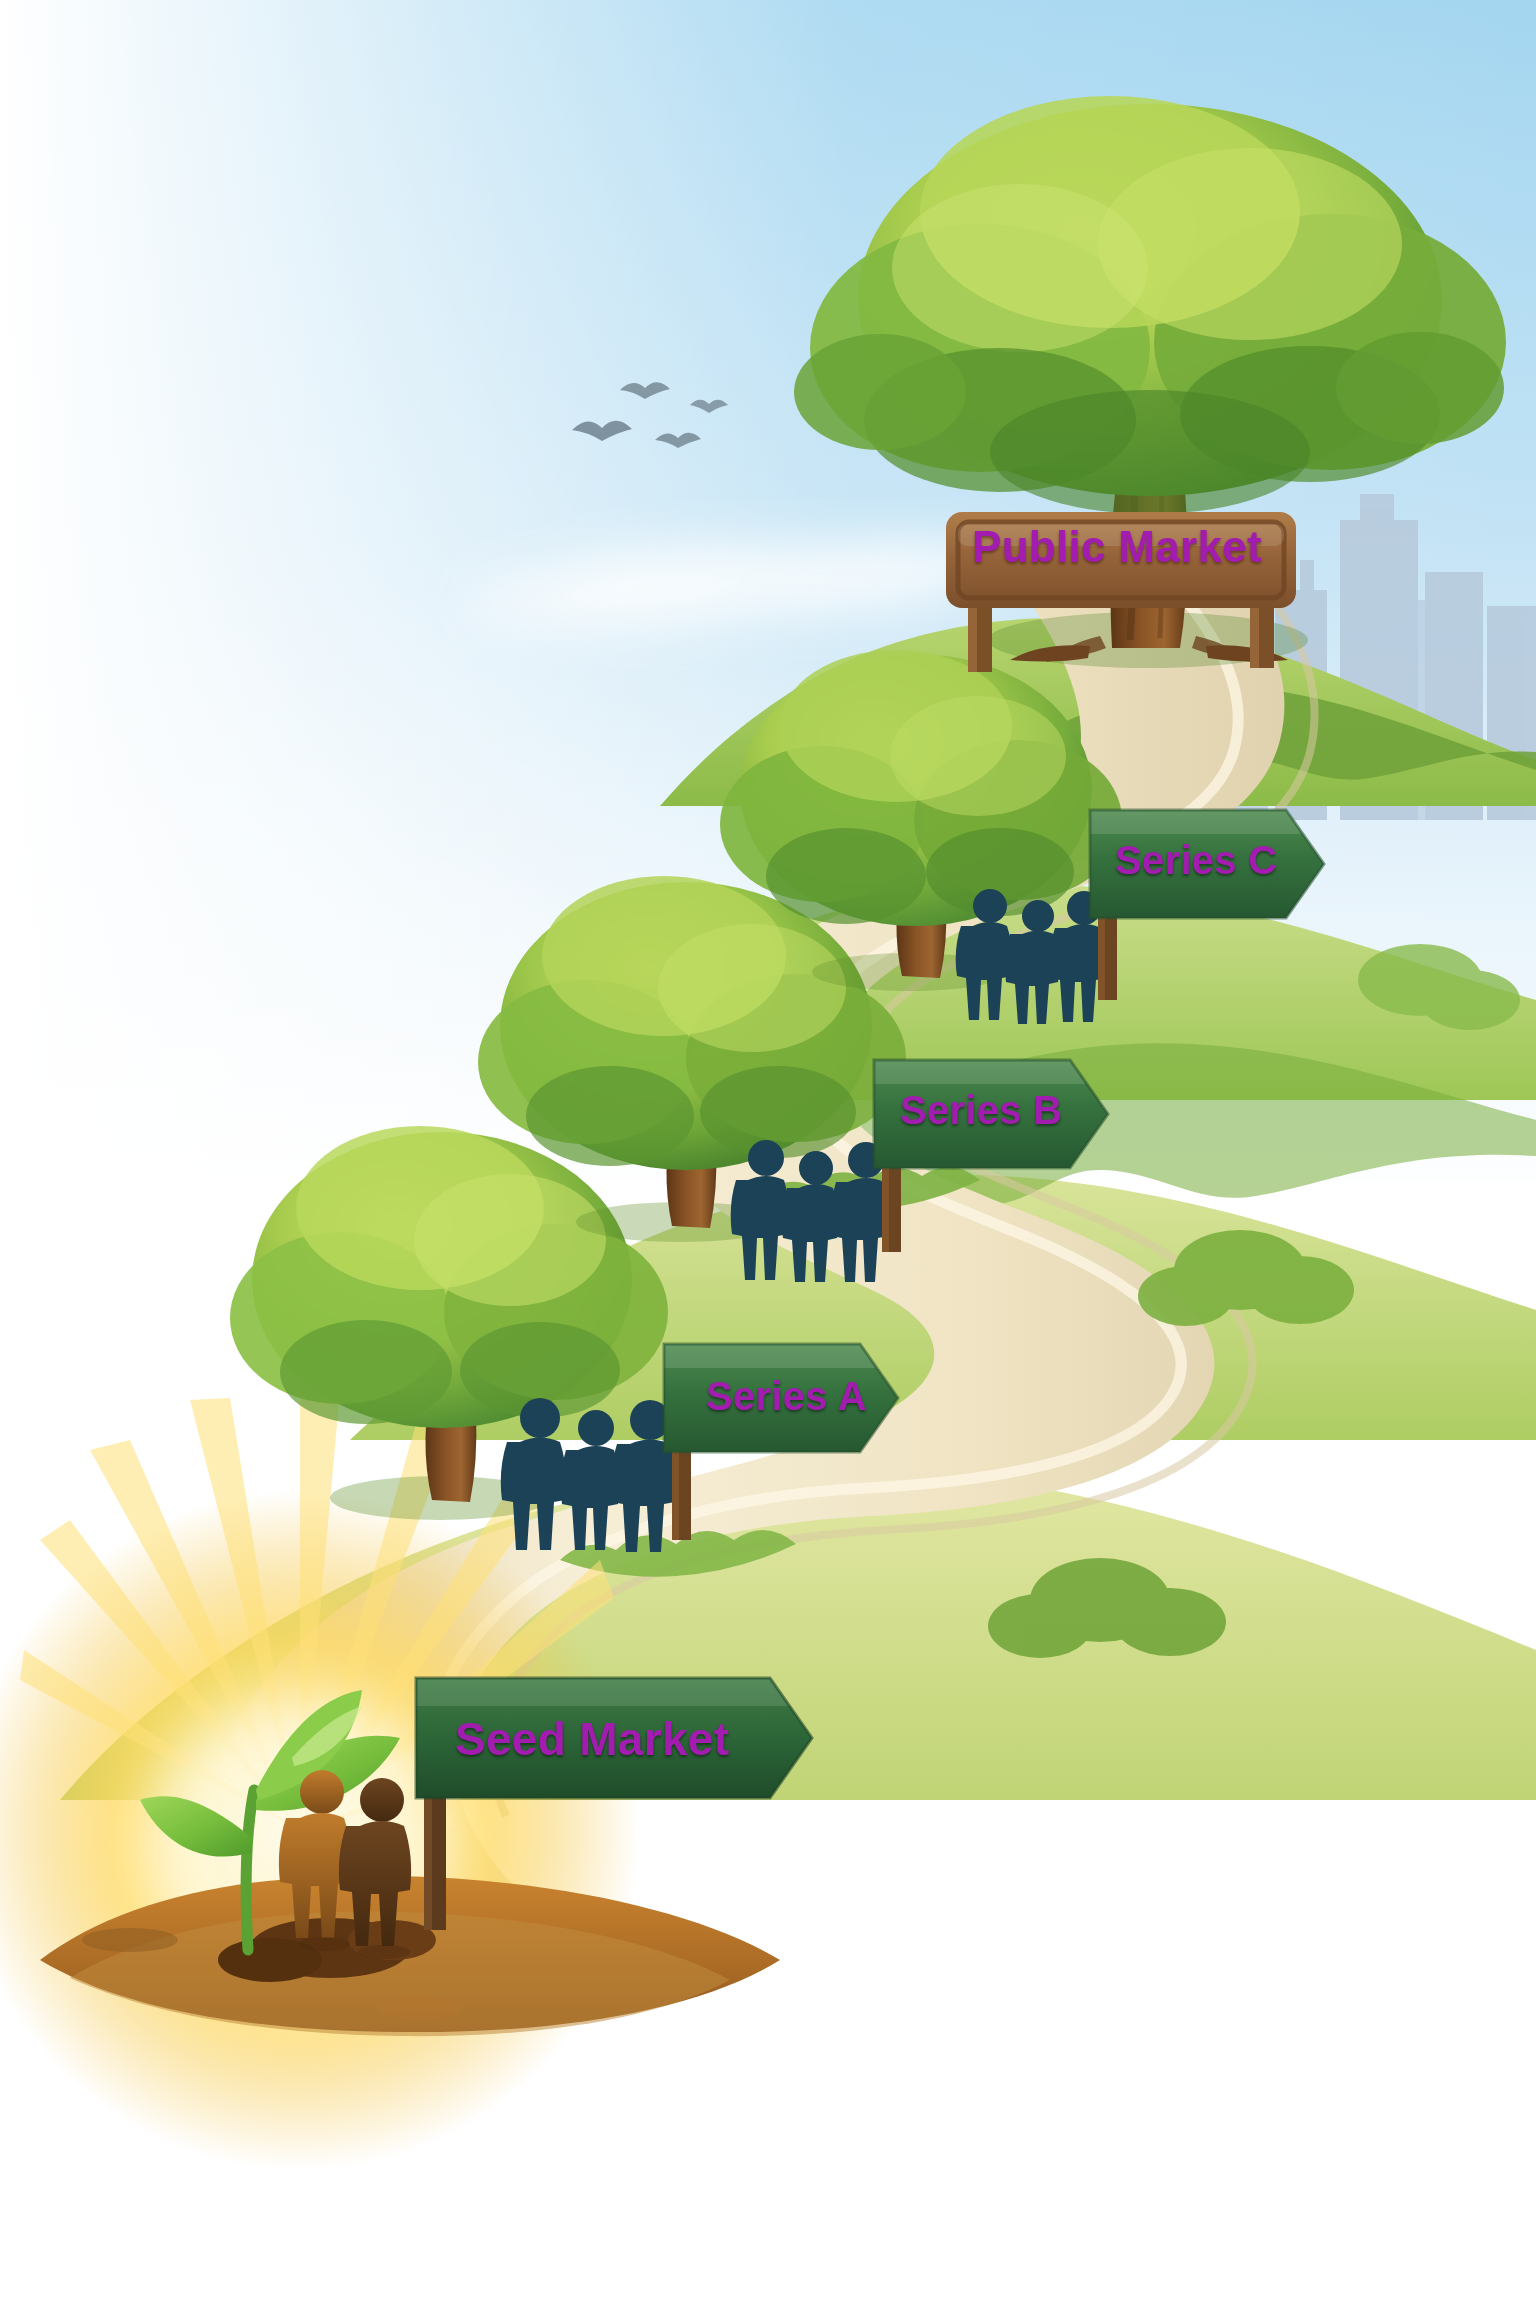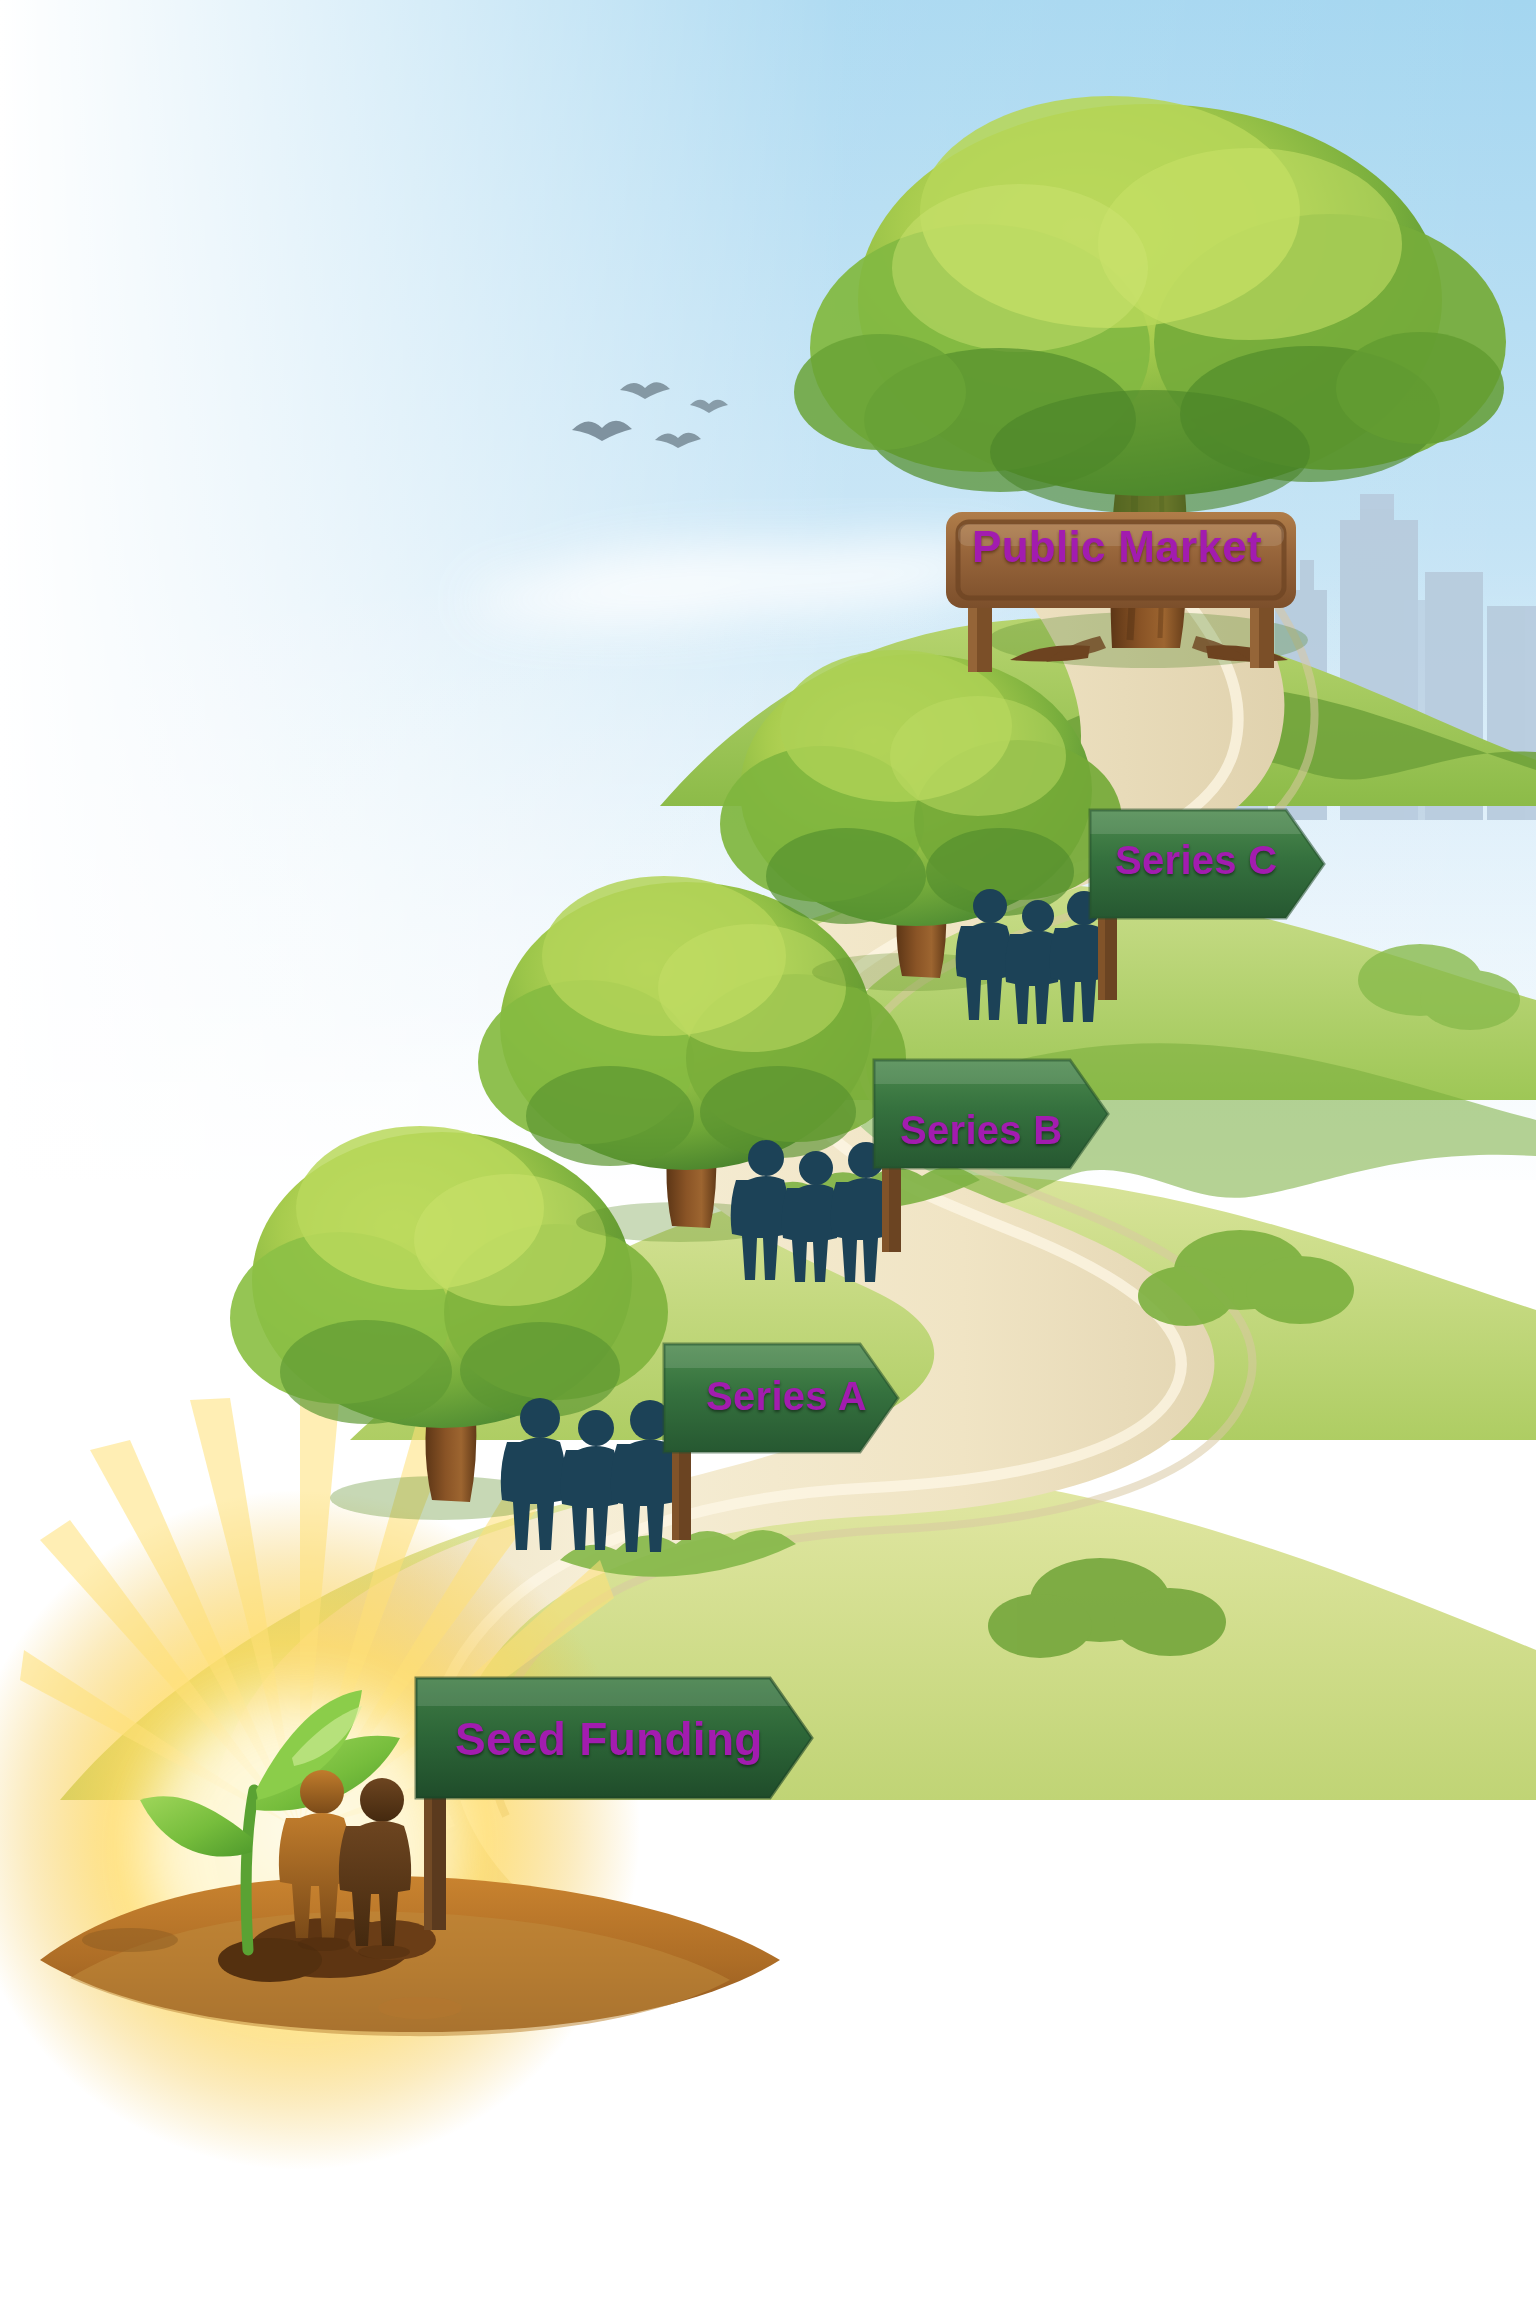--- a/index.html
+++ b/index.html
@@ -22,21 +22,21 @@
     color:#a21caf;
     font-weight:bold;
     letter-spacing:.3px;
     white-space:nowrap;
     text-shadow:0 2px 3px rgba(0,0,0,.45);
     pointer-events:none;
     line-height:1;
   }
   #lbl-seed{left:455px;  top:1716px; font-size:46px;}
   #lbl-a   {left:706px;  top:1376px; font-size:40px;}
-  #lbl-b   {left:900px;  top:1090px; font-size:40px;margin-top:20px;}
+  #lbl-b   {left:900px;  top:1090px; font-size:40px;}
   #lbl-c   {left:1115px; top:840px;  font-size:40px;text-align:right;}
   #lbl-pm  {left:972px;  top:525px;  font-size:44px;
             text-shadow:0 2px 3px rgba(60,30,10,.55);}
 </style>
 </head>
 <body>
 
 <div id="scene">
   <div class="stage">
 
@@ -515,21 +515,21 @@
       </g>
 
       <g>
         <path d="M0,1900 C120,1860 260,1842 420,1852 C600,1864 760,1920 880,1980
                  C960,2020 1020,2058 1060,2100 L0,2100 Z" fill="#ffffff" opacity="0.0"></path>
       </g>
 
     </g>
   </svg>
 
-  <div class="sign-label" id="lbl-seed">Seed Funding</div>
+  <div class="sign-label" id="lbl-seed">Seed Market</div>
 
   <div class="sign-label" id="lbl-a">Series A</div>
 
   <div class="sign-label" id="lbl-b">Series B</div>
 
   <div class="sign-label" id="lbl-c">Series C</div>
 
   <div class="sign-label" id="lbl-pm">Public Market</div>
 
   </div>

